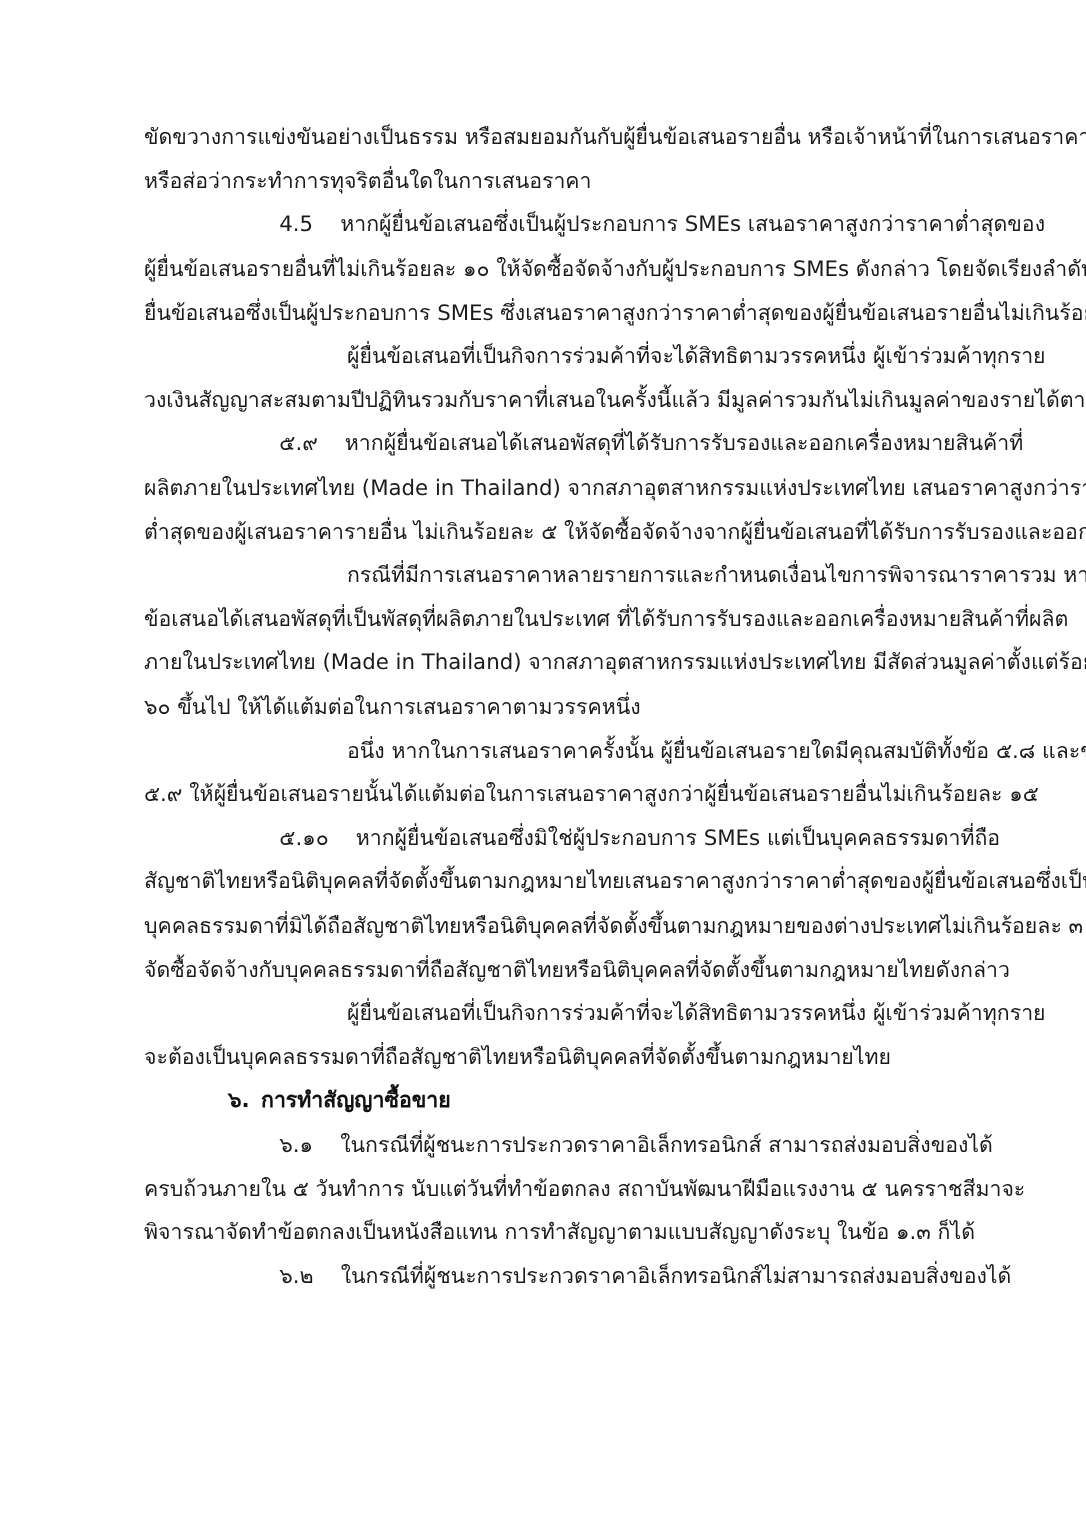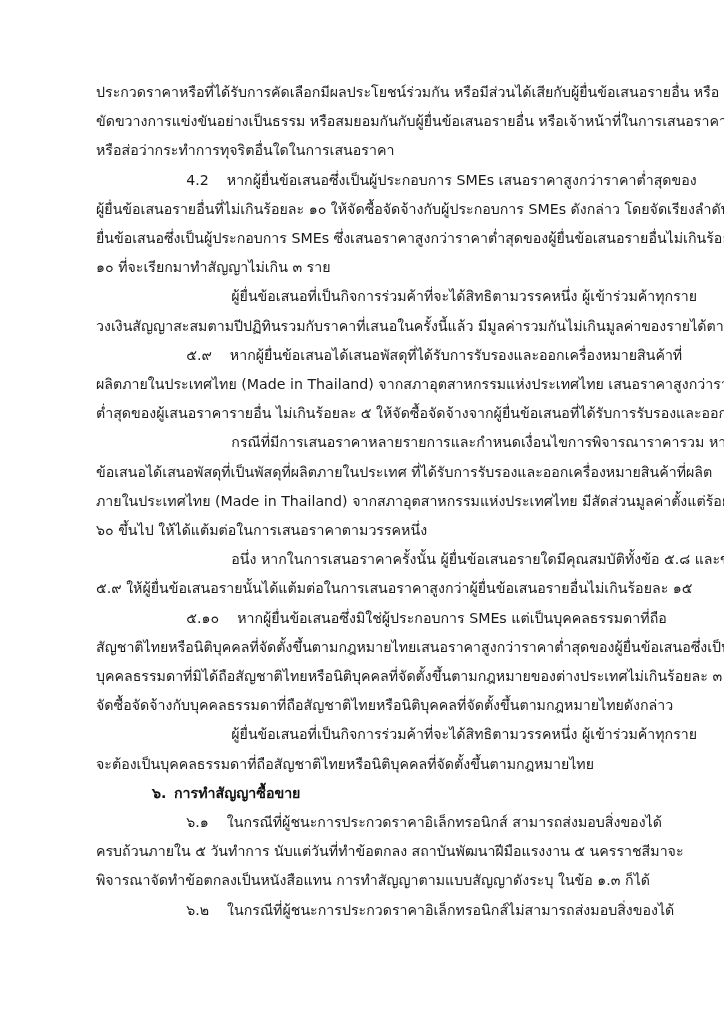--- a/index.html
+++ b/index.html
@@ -51,27 +51,25 @@
   .heading-text {
     font-weight: 700;
   }
 </style>
 </head>
 <body>
 
 <div class="page">
   <div class="doc-body">
 
-    <p class="line">ประกวดราคาหรือที่ได้รับการคัดเลือกมีผลประโยชน์ร่วมกัน หรือมีส่วนได้เสียกับผู้ยื่นข้อเสนอรายอื่น หรือ</p>
     <p class="line">ขัดขวางการแข่งขันอย่างเป็นธรรม หรือสมยอมกันกับผู้ยื่นข้อเสนอรายอื่น หรือเจ้าหน้าที่ในการเสนอราคา</p>
     <p class="line">หรือส่อว่ากระทำการทุจริตอื่นใดในการเสนอราคา</p>
-    <p class="line">                    4.2    หากผู้ยื่นข้อเสนอซึ่งเป็นผู้ประกอบการ SMEs เสนอราคาสูงกว่าราคาต่ำสุดของ</p>
+    <p class="line">                    4.5    หากผู้ยื่นข้อเสนอซึ่งเป็นผู้ประกอบการ SMEs เสนอราคาสูงกว่าราคาต่ำสุดของ</p>
     <p class="line">ผู้ยื่นข้อเสนอรายอื่นที่ไม่เกินร้อยละ ๑๐ ให้จัดซื้อจัดจ้างกับผู้ประกอบการ SMEs ดังกล่าว โดยจัดเรียงลำดับผู้</p>
     <p class="line">ยื่นข้อเสนอซึ่งเป็นผู้ประกอบการ SMEs ซึ่งเสนอราคาสูงกว่าราคาต่ำสุดของผู้ยื่นข้อเสนอรายอื่นไม่เกินร้อยละ</p>
-    <p class="line">๑๐ ที่จะเรียกมาทำสัญญาไม่เกิน ๓ ราย</p>
     <p class="line">                              ผู้ยื่นข้อเสนอที่เป็นกิจการร่วมค้าที่จะได้สิทธิตามวรรคหนึ่ง ผู้เข้าร่วมค้าทุกราย</p>
     <p class="line">วงเงินสัญญาสะสมตามปีปฏิทินรวมกับราคาที่เสนอในครั้งนี้แล้ว มีมูลค่ารวมกันไม่เกินมูลค่าของรายได้ตาม</p>
     <p class="line">                    ๕.๙    หากผู้ยื่นข้อเสนอได้เสนอพัสดุที่ได้รับการรับรองและออกเครื่องหมายสินค้าที่</p>
     <p class="line">ผลิตภายในประเทศไทย (Made in Thailand) จากสภาอุตสาหกรรมแห่งประเทศไทย เสนอราคาสูงกว่าราคา</p>
     <p class="line">ต่ำสุดของผู้เสนอราคารายอื่น ไม่เกินร้อยละ ๕ ให้จัดซื้อจัดจ้างจากผู้ยื่นข้อเสนอที่ได้รับการรับรองและออก</p>
     <p class="line">                              กรณีที่มีการเสนอราคาหลายรายการและกำหนดเงื่อนไขการพิจารณาราคารวม หากผู้ยื่น</p>
     <p class="line">ข้อเสนอได้เสนอพัสดุที่เป็นพัสดุที่ผลิตภายในประเทศ ที่ได้รับการรับรองและออกเครื่องหมายสินค้าที่ผลิต</p>
     <p class="line">ภายในประเทศไทย (Made in Thailand) จากสภาอุตสาหกรรมแห่งประเทศไทย มีสัดส่วนมูลค่าตั้งแต่ร้อยละ</p>
     <p class="line">๖๐ ขึ้นไป ให้ได้แต้มต่อในการเสนอราคาตามวรรคหนึ่ง</p>
     <p class="line">                              อนึ่ง หากในการเสนอราคาครั้งนั้น ผู้ยื่นข้อเสนอรายใดมีคุณสมบัติทั้งข้อ ๕.๘ และข้อ</p>

